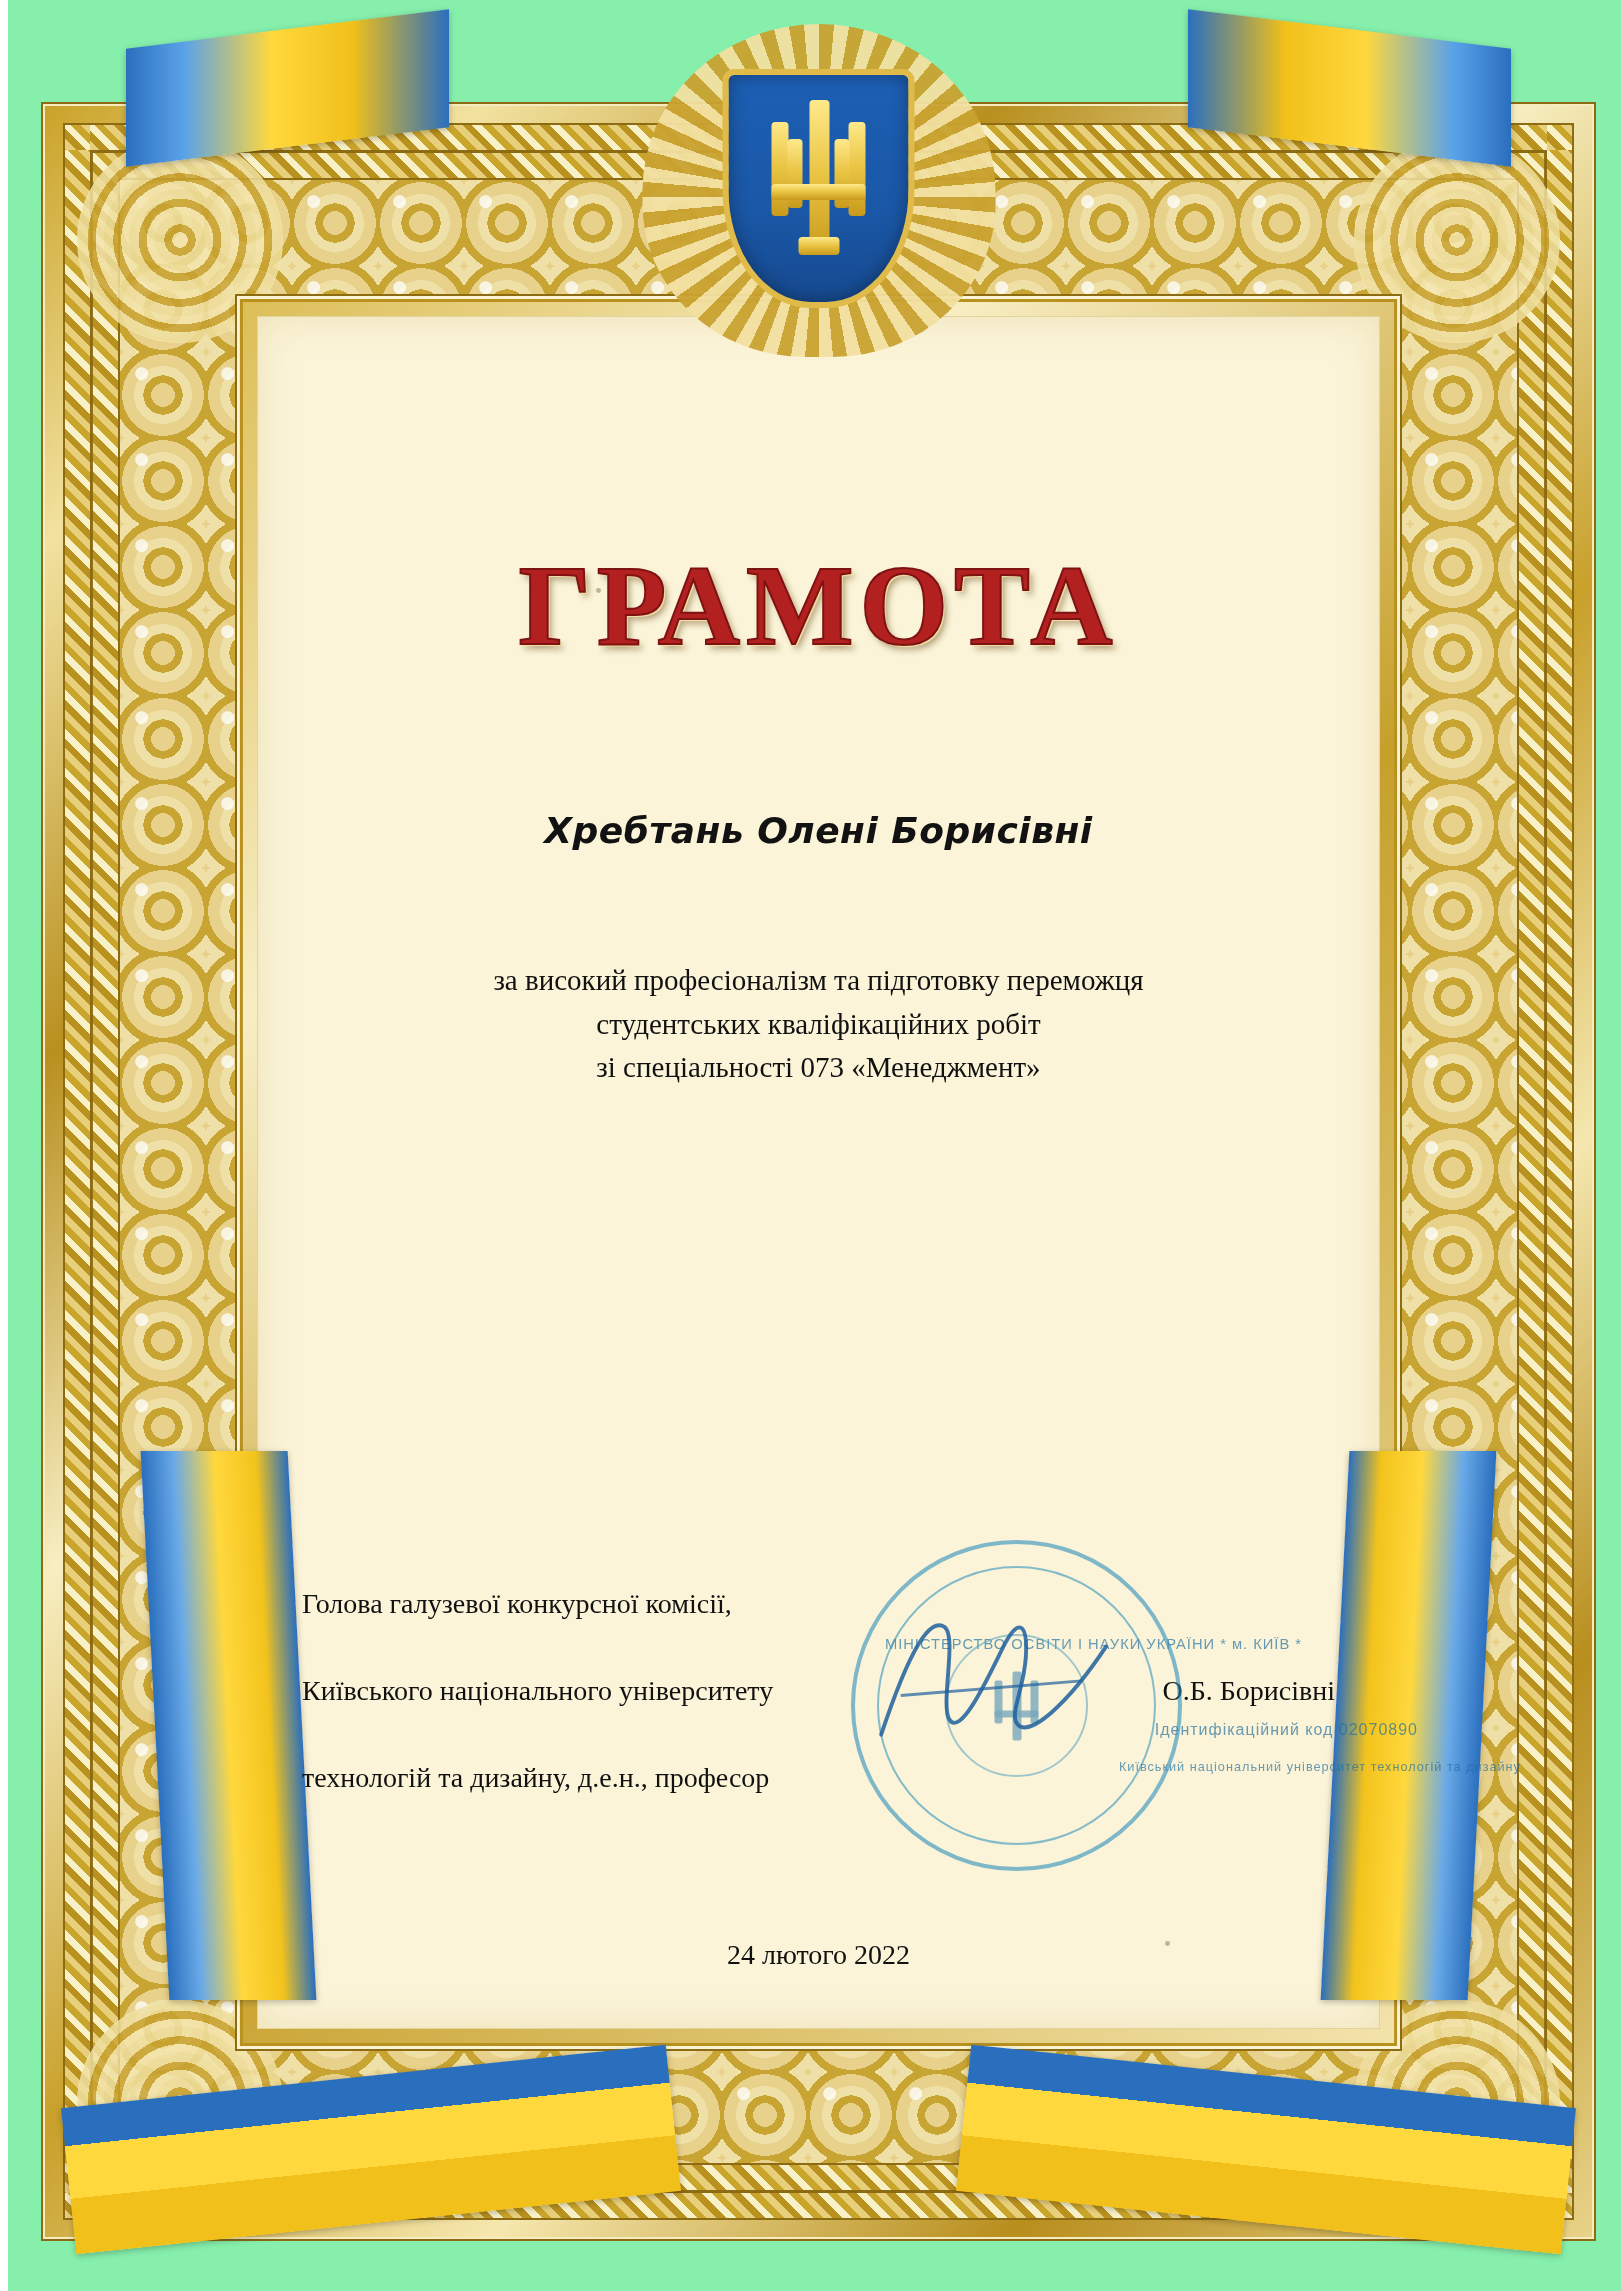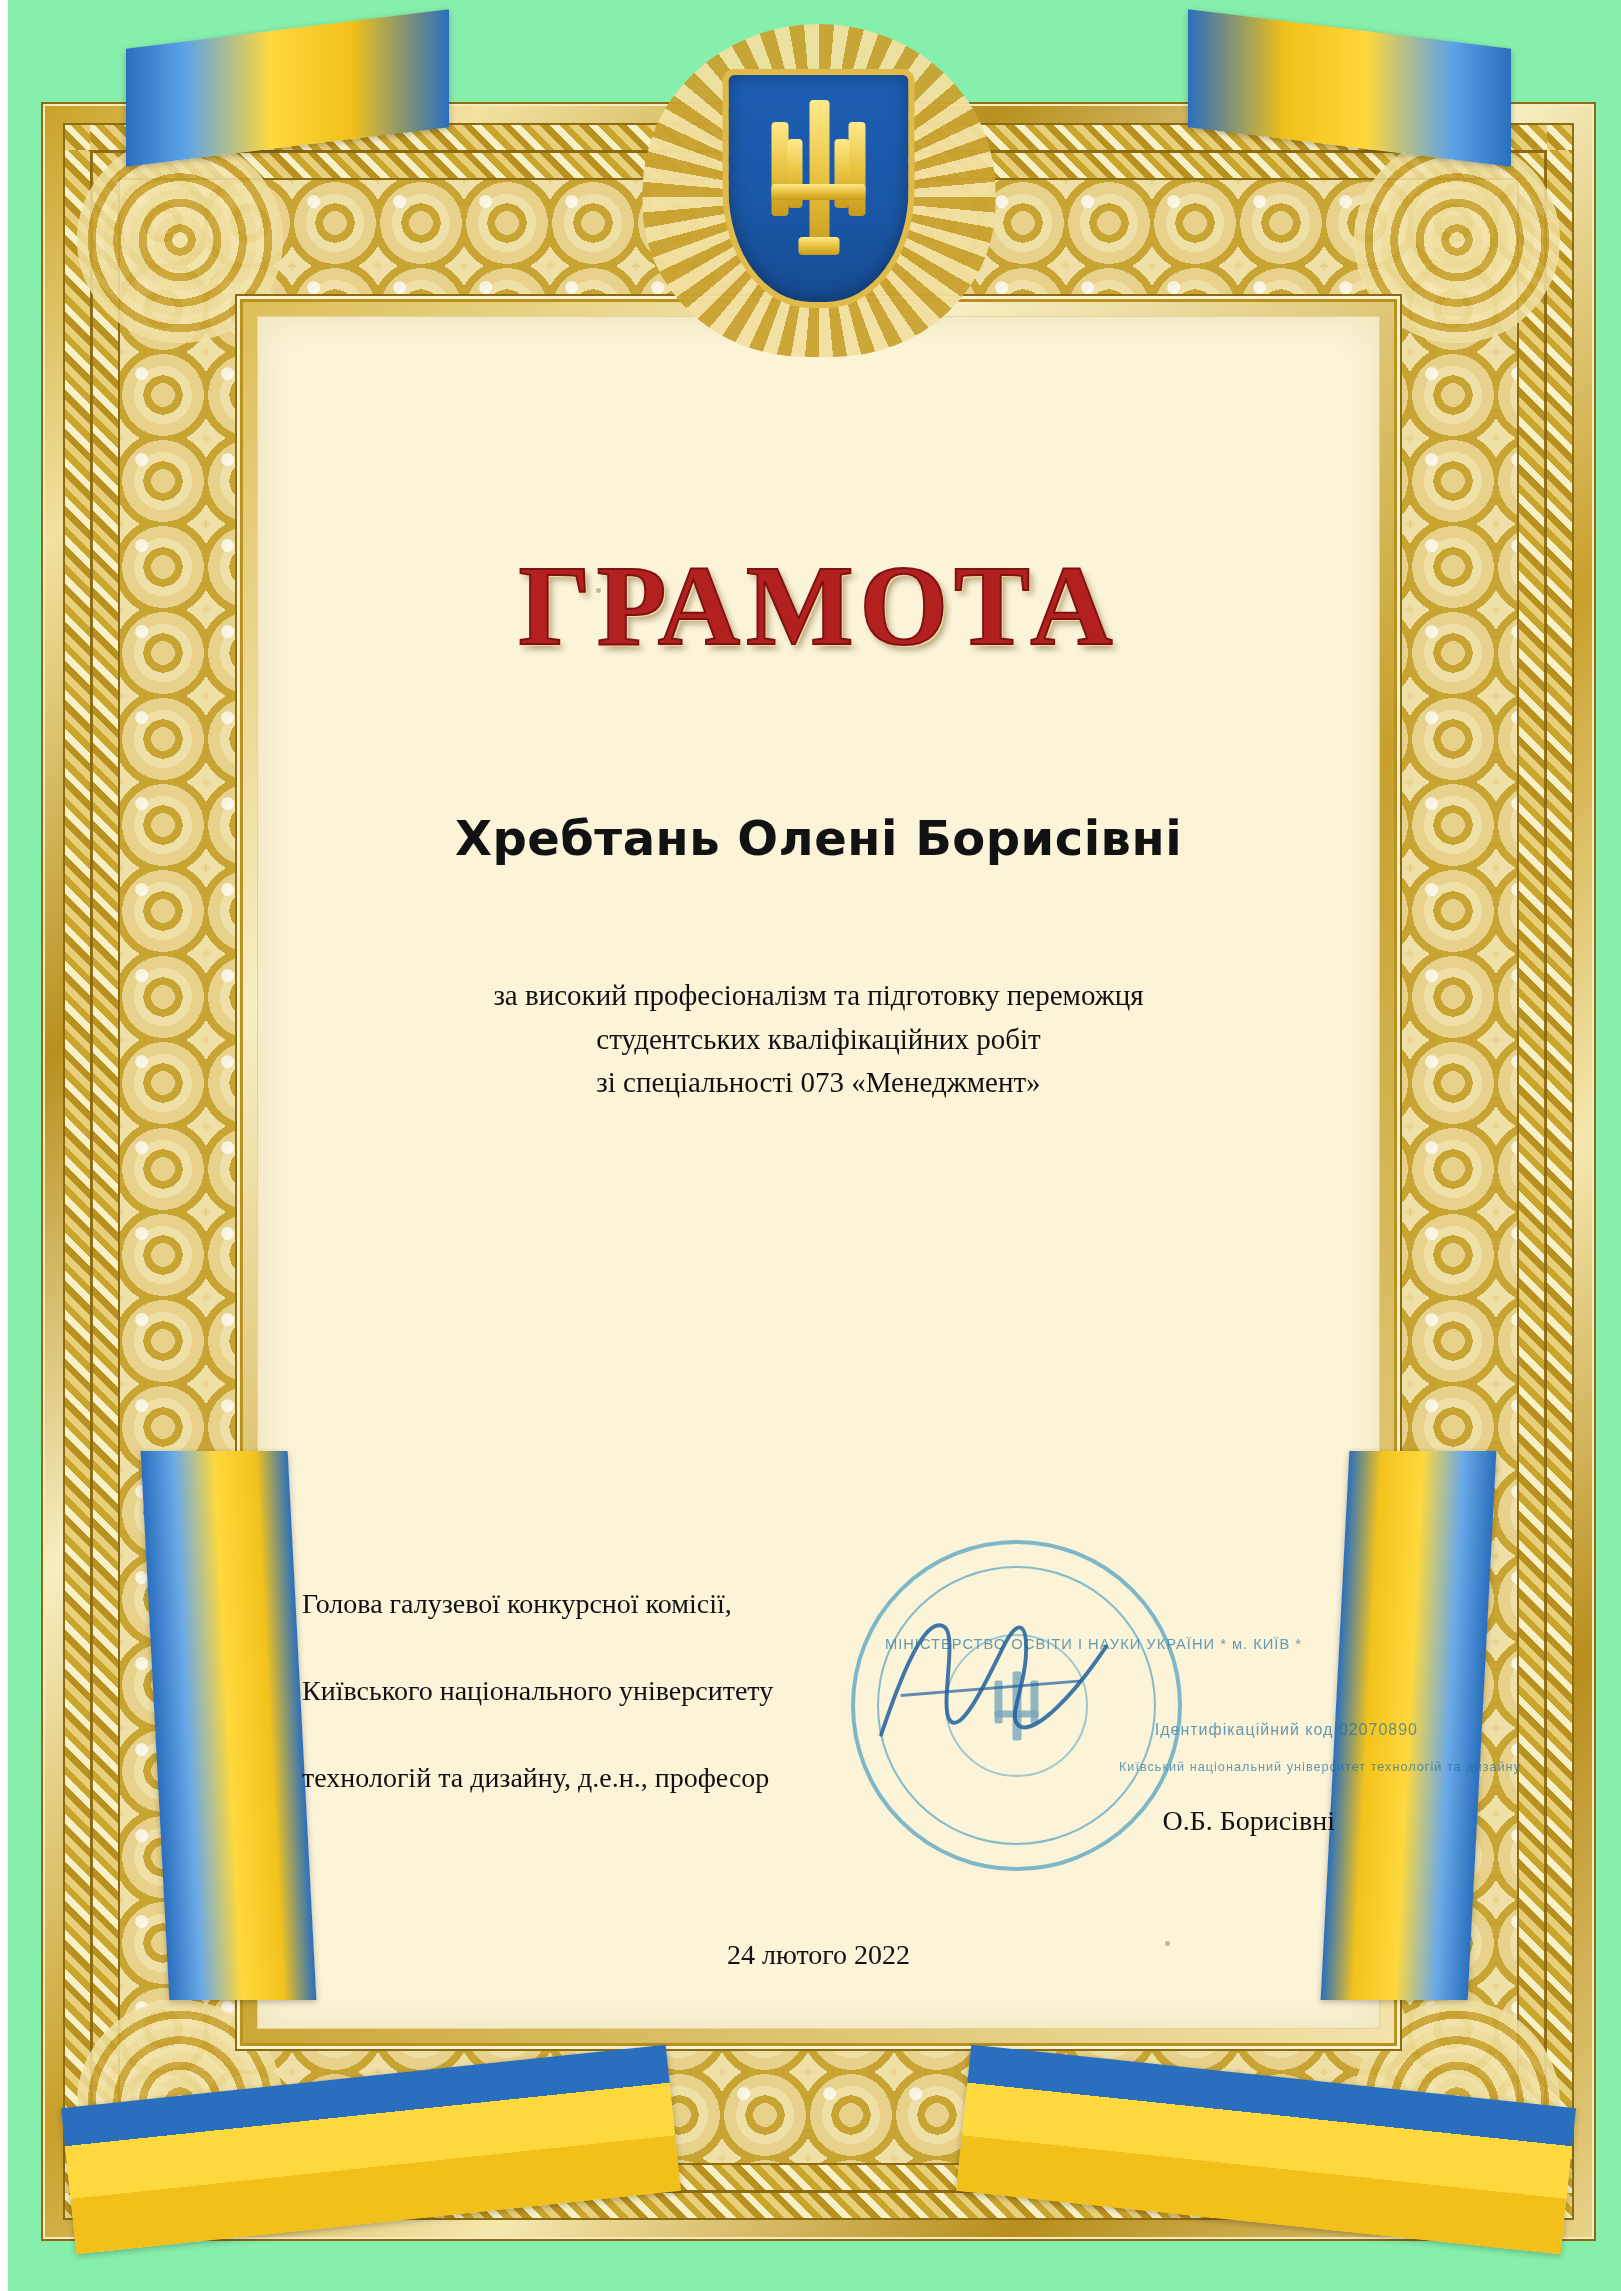--- a/index.html
+++ b/index.html
@@ -194,22 +194,23 @@
     color: #b32020;
     -webkit-text-stroke: 2px #7d1212;
     text-shadow:
       2px 2px 0 #f3dca0,
       3.9px 4.9px 5.9px rgba(90,60,10,.45);
     margin: 0 0 147px 0;
     line-height: 1;
   }
   .recipient {
     font-family: "DejaVu Sans", sans-serif;
+    font-style: italic;
     font-weight: bold;
-    font-size: 48px;
+    font-size: 36px;
     color: #121212;
     margin-bottom: 108px;
     letter-spacing: 0.5px;
   }
   .position-line, .reason-line {
     font-size: 29px;
     line-height: 1.5;
     color: #111;
   }
   .position-block { margin-bottom: 90px; }
@@ -221,21 +222,21 @@
     right: 294px;
     top: 1539px;
     font-size: 28px;
     line-height: 1.55;
     color: #111;
     text-align: left;
   }
   .sig-row {
     display: flex;
     justify-content: space-between;
-    align-items: flex-end;
+    align-items: center;
   }
   .sig-left  { white-space: pre-line; }
   .sig-name  { white-space: nowrap; padding-left: 19.6px; }
   .date {
     text-align: center;
     margin-top: 90px;
     font-size: 28px;
   }
 
   

